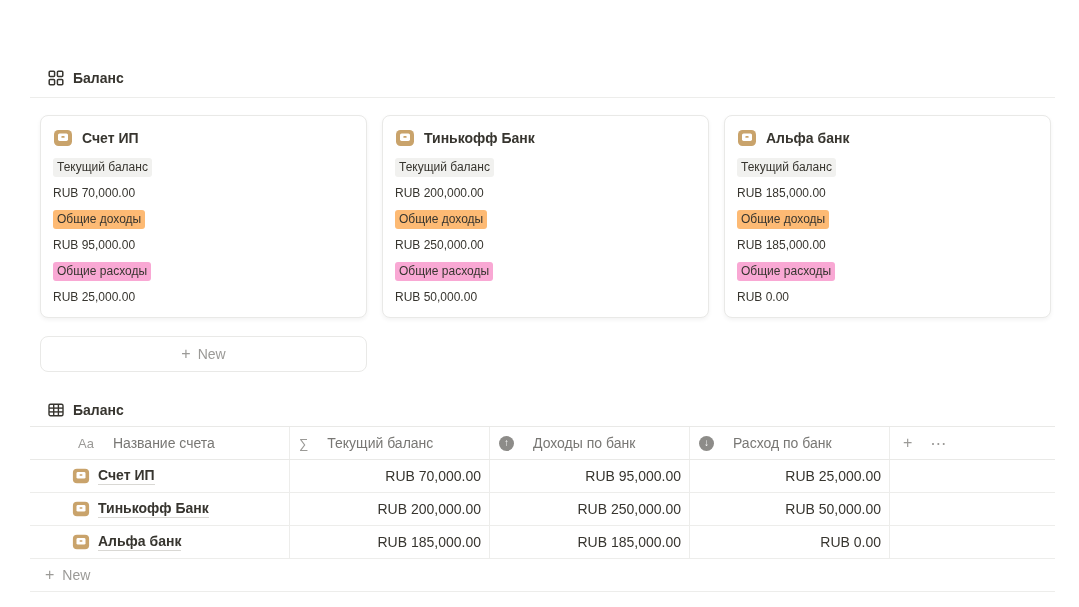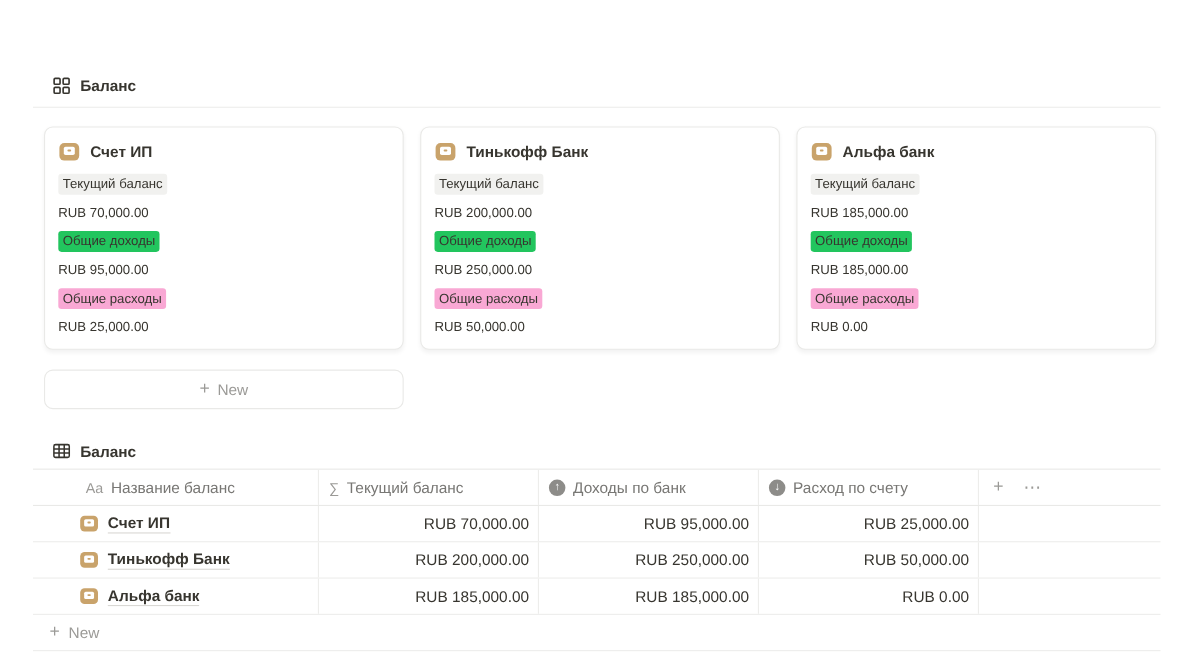--- a/index.html
+++ b/index.html
@@ -21,38 +21,38 @@
   .cards-row { display:flex; gap:15px; margin-top:17px; margin-left:10px; }
   .card {
     width:327px; height:203px; background:#fff; border:1px solid #e9e9e7; border-radius:8px;
     box-shadow:0 2px 4px rgba(15,15,15,0.05); padding:8px 12px; cursor:pointer;
   }
   .card-title-row { display:flex; align-items:center; gap:9px; height:28px; margin-bottom:2px; }
   .card-title { font-size:14px; font-weight:700; }
   .card-line { height:26px; display:flex; align-items:center; }
   .pill { font-size:12px; line-height:15px; padding:2px 4px; border-radius:3px; }
   .pill-gray   { background:#f1f1ef; }
-  .pill-orange { background:#22c55e; }
+  .pill-orange { background:#fdba74; }
   .pill-blue   { background:#f9a8d4; }
   .card-value { font-size:12px; color:#37352f; }
 
   .new-card-button {
     margin:18px 0 0 10px; width:327px; height:36px; border:1px solid #e9e9e7; border-radius:8px;
     display:flex; align-items:center; justify-content:center; gap:7px;
     color:#9b9a97; font-size:14px; cursor:pointer; background:#fff;
   }
   .plus-glyph { font-size:16px; line-height:16px; color:#9b9a97; }
 
   
   .table-head { margin-top:21px; }
   .table-head .view-header { margin-bottom:6px; }
 
   .t-grid { display:grid; grid-template-columns:260px 200px 200px 200px 1fr; align-items:stretch; }
   .t-header { border-top:1px solid #e9e9e7; border-bottom:1px solid #e9e9e7; height:34px; }
-  .th { display:flex; align-items:center; gap:7px; padding-left:9px; color:#787774; font-size:14px; border-right:1px solid #ededeb; cursor:pointer; }
+  .th { display:flex; align-items:center; gap:19px; padding-left:9px; color:#787774; font-size:14px; border-right:1px solid #ededeb; cursor:pointer; }
   .th-name { padding-left:48px; }
   .th-icon { color:#9b9a97; font-size:13px; flex:0 0 auto; }
   .th-add { display:flex; align-items:center; gap:18px; padding-left:13px; color:#9b9a97; border-right:none; }
   .th-add .btn { cursor:pointer; font-size:16px; color:#9b9a97; }
 
   .t-row { height:33px; border-bottom:1px solid #ededeb; }
   .td-name { display:flex; align-items:center; gap:8px; padding-left:42px; font-size:14px; font-weight:600; border-right:1px solid #ededeb; cursor:pointer; }
   .td-name .nm { border-bottom:1px solid #d9d8d4; line-height:17px; }
   .td-num { display:flex; align-items:center; justify-content:flex-end; padding-right:8px; font-size:14px; border-right:1px solid #ededeb; cursor:text; }
   .td-empty { border-right:none; }
@@ -187,33 +187,33 @@
             <line x1="5.7" y1="2.2" x2="5.7" y2="13.8"></line>
             <line x1="10.4" y1="2.2" x2="10.4" y2="13.8"></line>
           </g>
         </svg>
       <span class="view-title">Баланс</span>
     </div>
 
     <div class="t-grid t-header">
       <div class="th th-name">
         <span class="th-icon">Aa</span>
-        <span>Название баланс</span>
+        <span>Название счета</span>
       </div>
       <div class="th">
         <span class="th-icon">∑</span>
         <span>Текущий баланс</span>
       </div>
       <div class="th">
         <span class="circle-icon">↑</span>
         <span>Доходы по банк</span>
       </div>
       <div class="th">
         <span class="circle-icon">↓</span>
-        <span>Расход по счету</span>
+        <span>Расход по банк</span>
       </div>
       <div class="th th-add">
         <span class="btn">+</span>
         <span class="btn">⋯</span>
       </div>
     </div>
 
     <div class="t-grid t-row">
       <div class="td-name">
         <svg class="icon-svg" width="18" height="18" viewBox="0 0 20 20">

